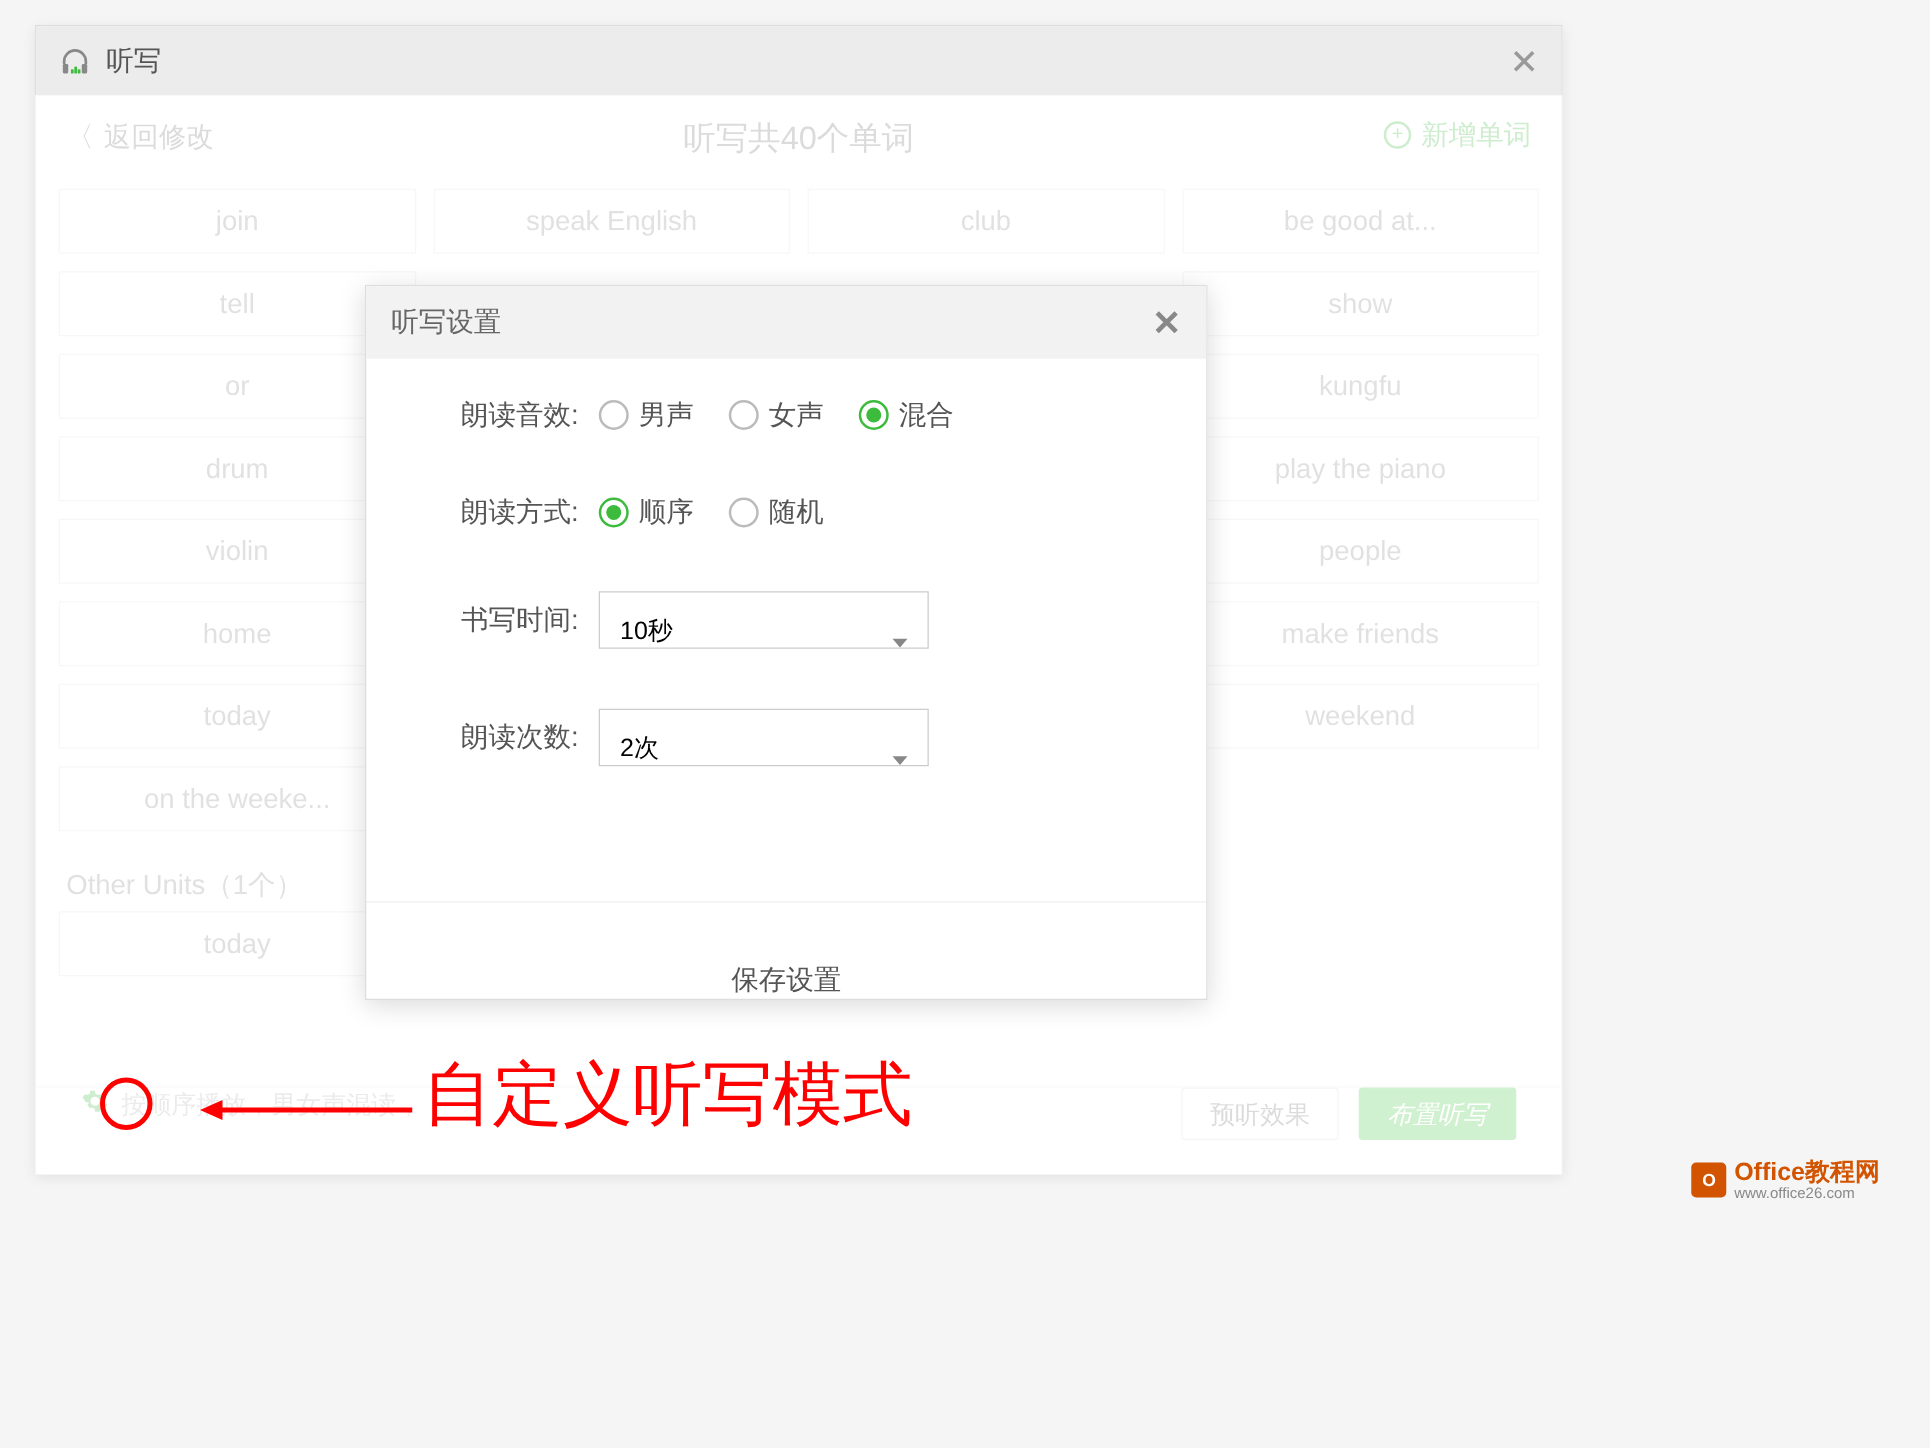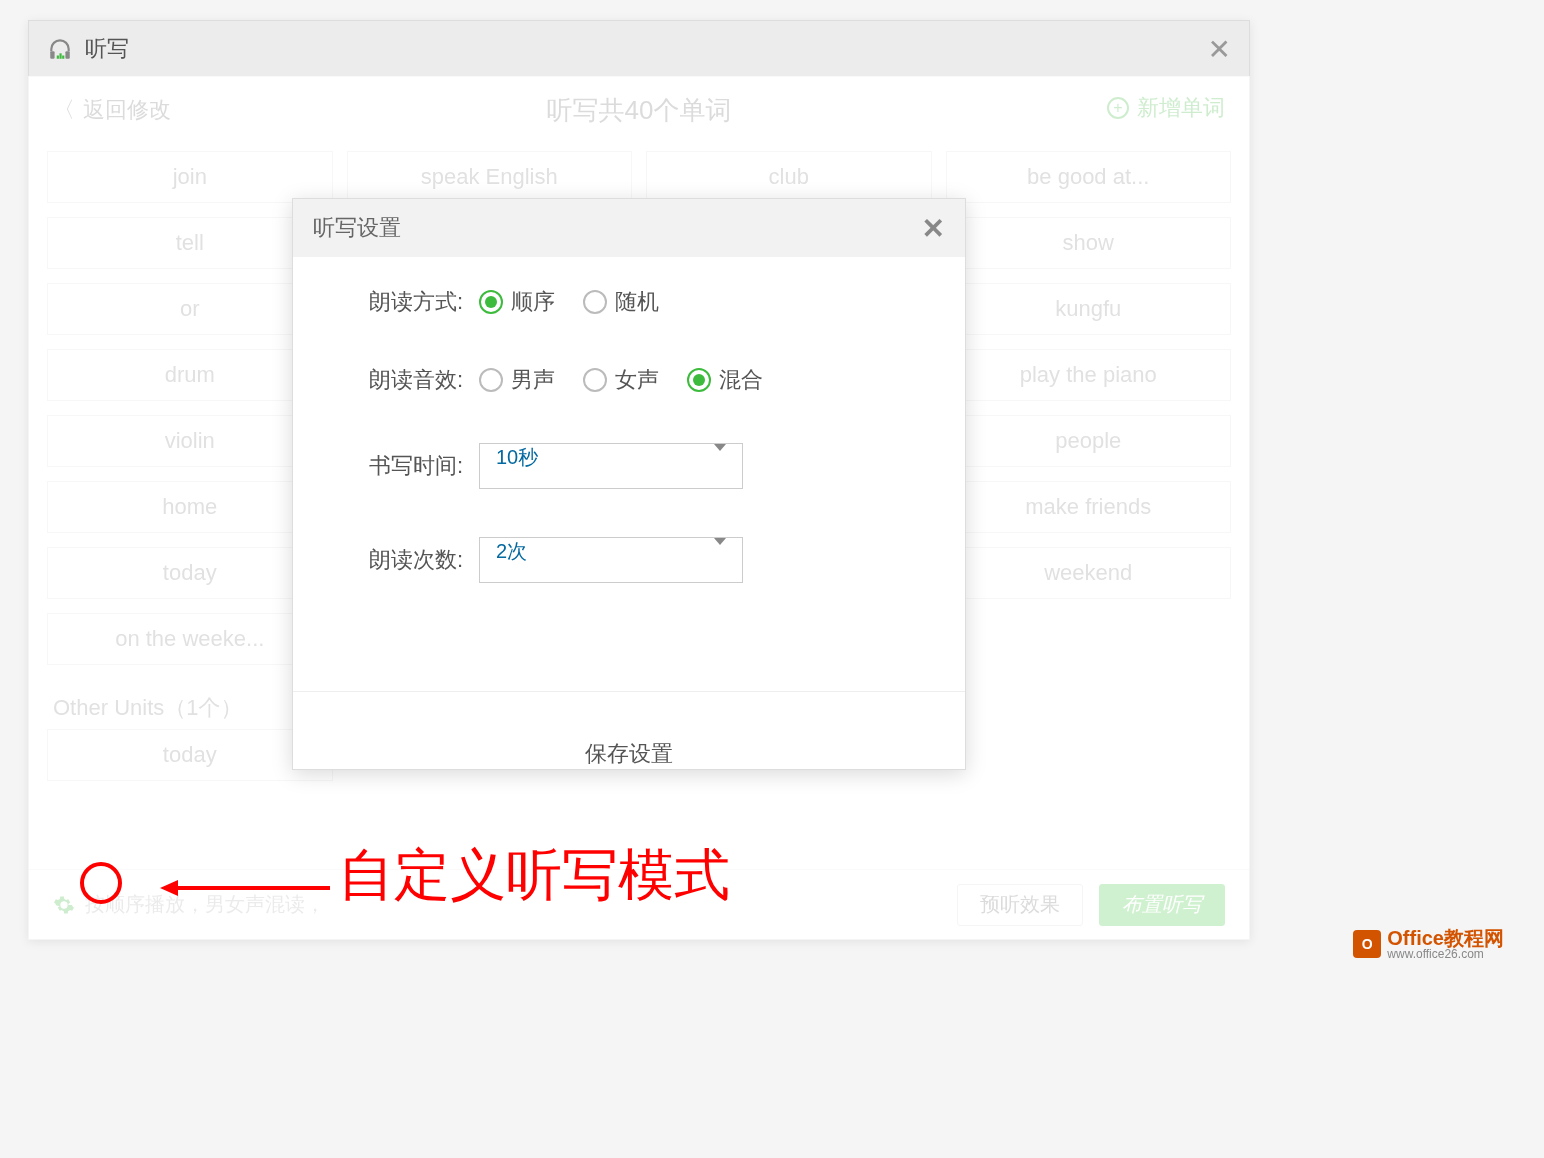--- a/index.html
+++ b/index.html
@@ -86,22 +86,21 @@
       font-size: 22px;
     }
     .footer-bar {
       position: absolute;
       bottom: 0;
       left: 0;
       right: 0;
       height: 70px;
       border-top: 1px solid #eee;
       display: flex;
-      align-items: center;
-      padding: 0 24px;
+      padding: 0 36px;
       background: #fff;
     }
     .gear {
       width: 22px; height: 22px; display: inline-block;
     }
     .footer-text { color: #bbb; font-size: 20px; margin-left: 10px; }
     .footer-btns { margin-left: auto; display: flex; gap: 16px; }
     .btn {
       height: 42px;
       padding: 0 22px;
@@ -123,21 +122,21 @@
       position: absolute;
       left: 28px; top: 76px;
       width: 1222px; height: 864px;
       background: rgba(255,255,255,0.7);
       pointer-events: none;
     }
     
     .dialog {
       position: absolute;
       left: 292px;
-      top: 198px;
+      top: 228px;
       width: 674px;
       height: 572px;
       background: #fff;
       border: 1px solid #ddd;
       box-shadow: 0 4px 20px rgba(0,0,0,0.15);
       z-index: 10;
     }
     .dialog-header {
       height: 58px;
       background: #f2f2f2;
@@ -180,24 +179,24 @@
     }
     .radio-circle.selected { border-color: #3dbb3d; }
     .radio-dot {
       width: 12px; height: 12px; border-radius: 50%; background: #3dbb3d;
     }
     .select-box {
       width: 264px;
       height: 46px;
       border: 1px solid #ccc;
       display: flex;
-      align-items: flex-start;
+      align-items: flex-end;
       justify-content: space-between;
       padding: 0 16px;
-      color: #0369a1;
+      color: #000000;
       font-size: 20px;
       cursor: pointer;
       background: #fff;
     }
     .caret-down {
       width: 0; height: 0;
       border-left: 6px solid transparent;
       border-right: 6px solid transparent;
       border-top: 7px solid #888;
     }
@@ -351,36 +350,20 @@
 </div>
 
 <div class="fade-overlay"></div>
 
 <div class="dialog">
   <div class="dialog-header">
     <span class="dialog-title">听写设置</span>
     <span class="dialog-close">✕</span>
   </div>
   <div class="dialog-body">
-
-    <div class="form-row">
-      <div class="form-label">朗读方式:</div>
-      <div class="radio-group">
-        <div class="radio-item">
-          <span class="radio-circle selected">
-              <span class="radio-dot"></span>
-            </span>
-          <span>顺序</span>
-        </div>
-        <div class="radio-item">
-          <span class="radio-circle"></span>
-          <span>随机</span>
-        </div>
-      </div>
-    </div>
 
     <div class="form-row">
       <div class="form-label">朗读音效:</div>
       <div class="radio-group">
         <div class="radio-item">
           <span class="radio-circle"></span>
           <span>男声</span>
         </div>
         <div class="radio-item">
           <span class="radio-circle"></span>
@@ -389,20 +372,36 @@
         <div class="radio-item">
           <span class="radio-circle selected">
               <span class="radio-dot"></span>
             </span>
           <span>混合</span>
         </div>
       </div>
     </div>
 
     <div class="form-row">
+      <div class="form-label">朗读方式:</div>
+      <div class="radio-group">
+        <div class="radio-item">
+          <span class="radio-circle selected">
+              <span class="radio-dot"></span>
+            </span>
+          <span>顺序</span>
+        </div>
+        <div class="radio-item">
+          <span class="radio-circle"></span>
+          <span>随机</span>
+        </div>
+      </div>
+    </div>
+
+    <div class="form-row">
       <div class="form-label">书写时间:</div>
       <div class="select-box">
         <span>10秒</span>
         <span class="caret-down"></span>
       </div>
     </div>
 
     <div class="form-row">
       <div class="form-label">朗读次数:</div>
       <div class="select-box">

